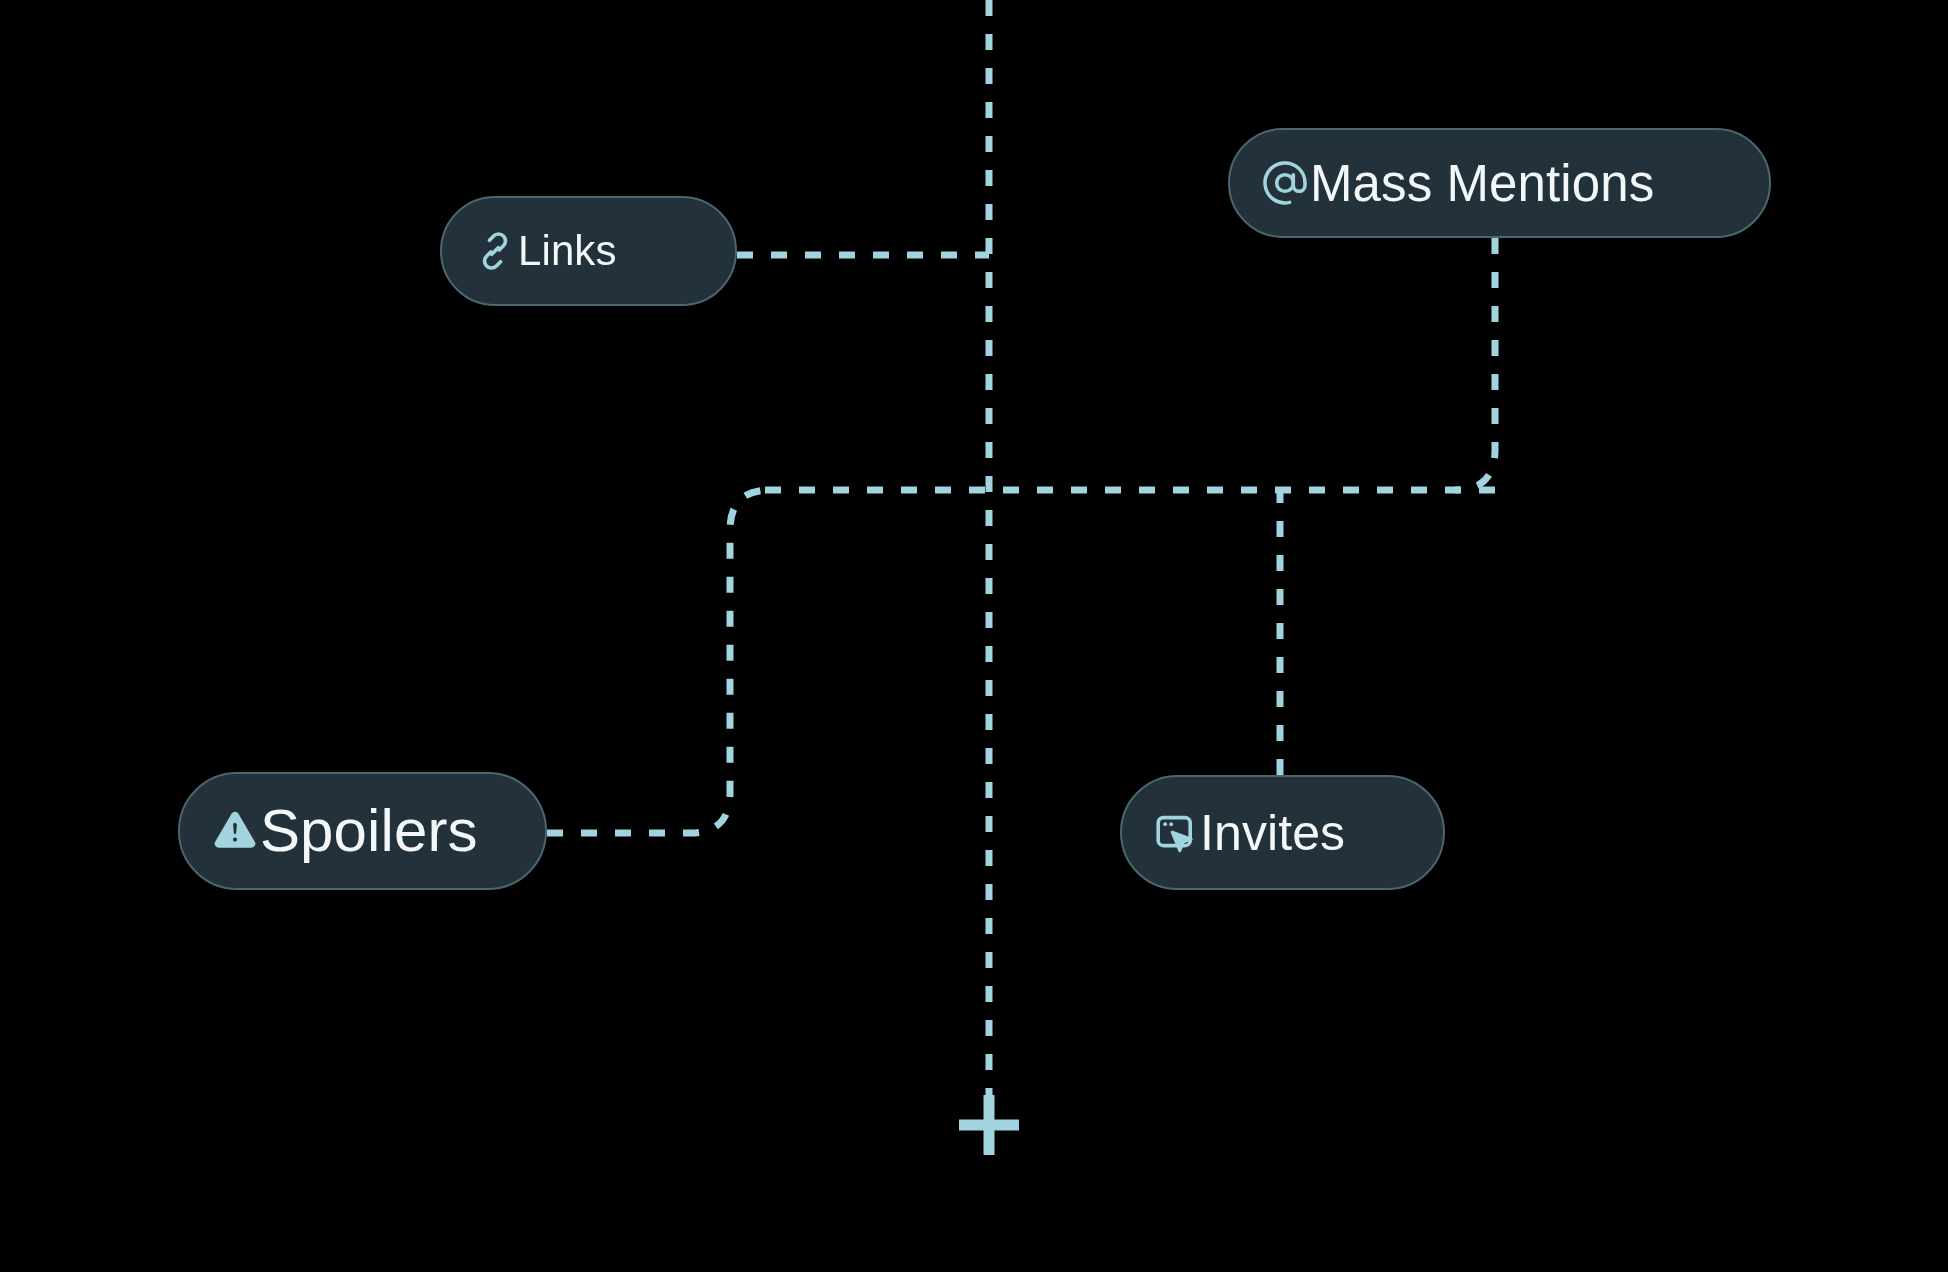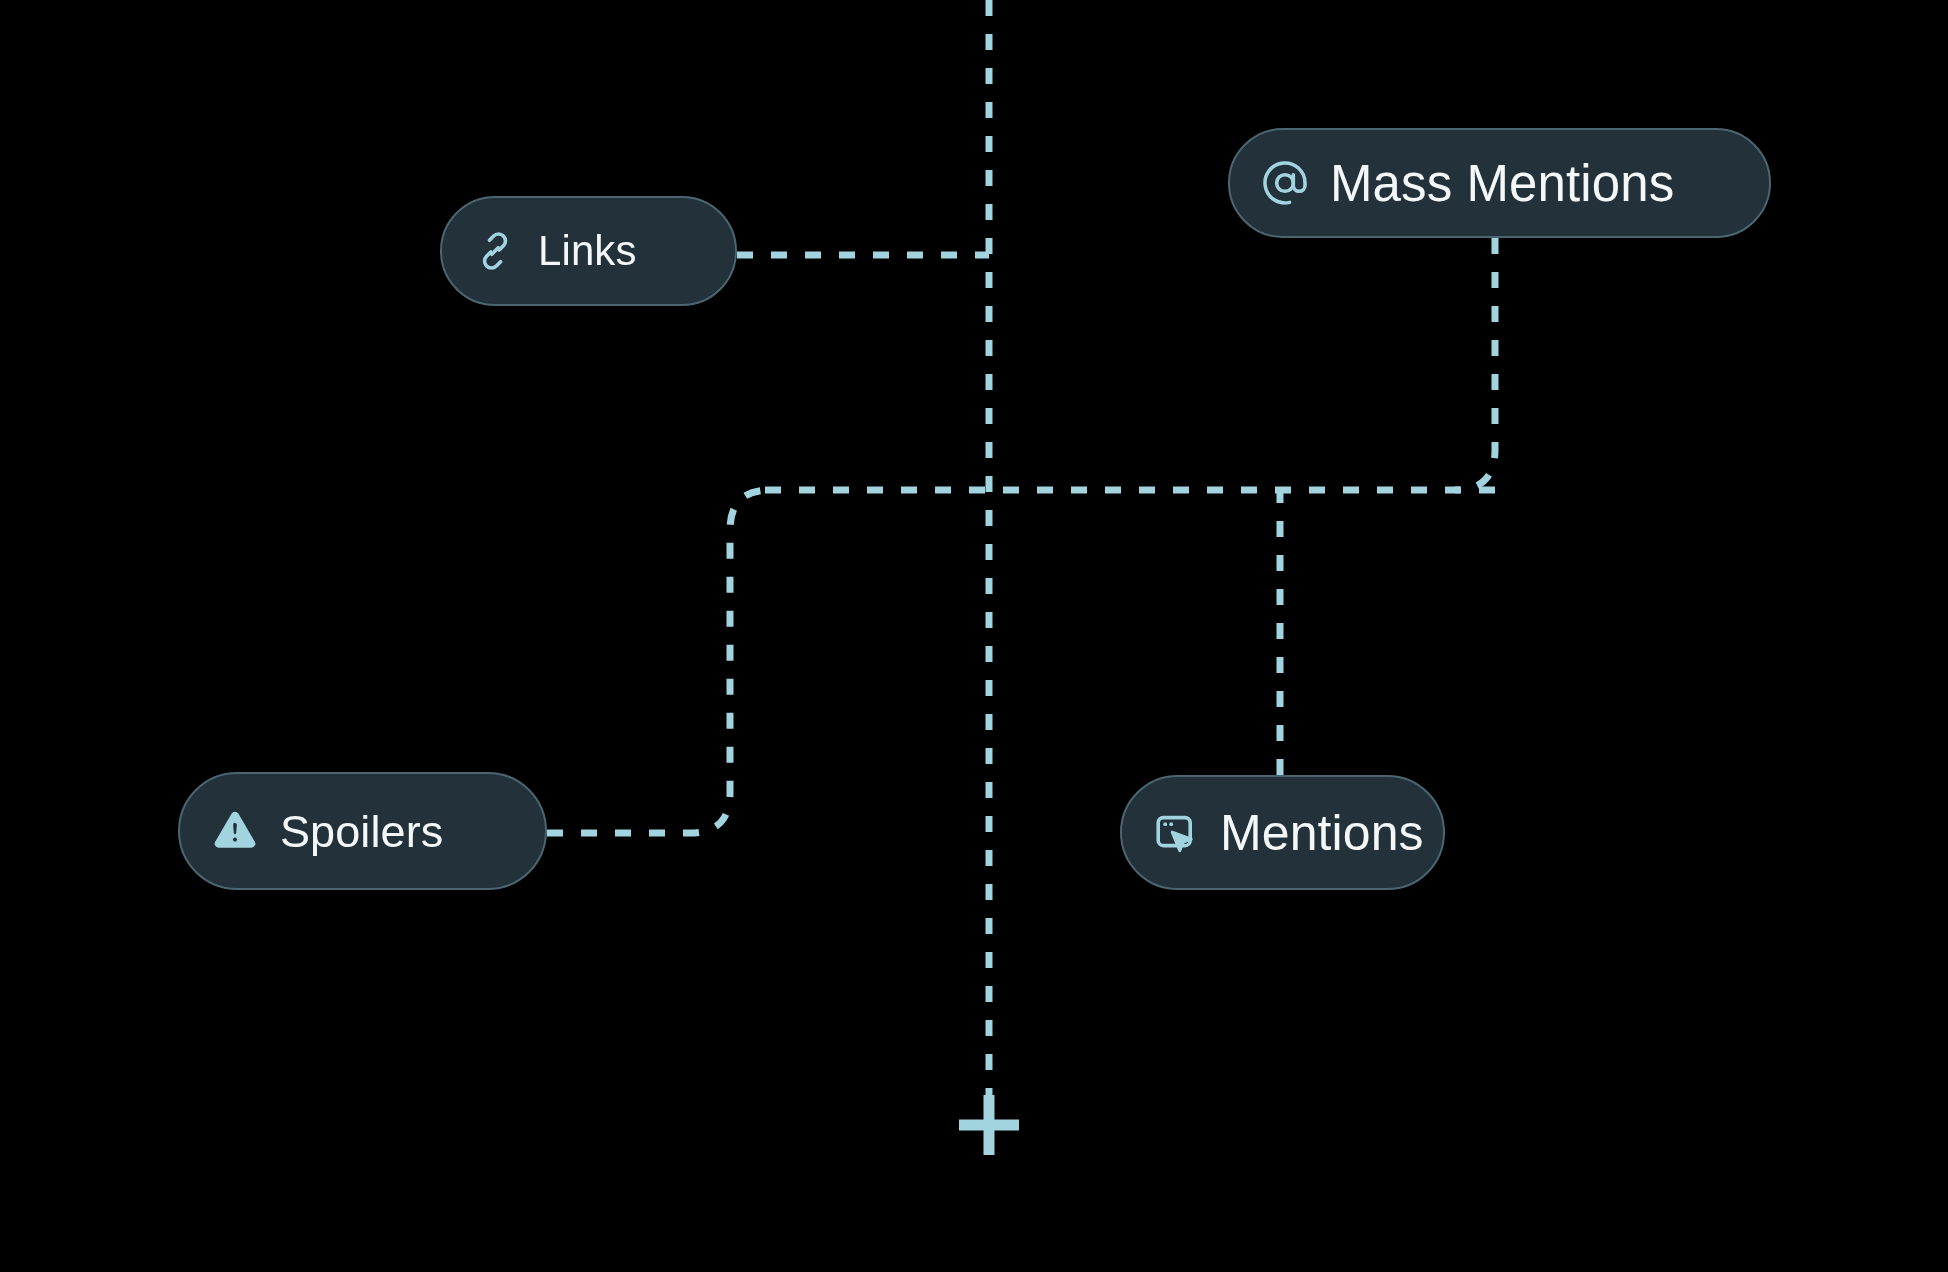--- a/index.html
+++ b/index.html
@@ -31,21 +31,20 @@
   }
   .node {
     position: absolute;
     display: flex;
     align-items: center;
     box-sizing: border-box;
     background: #22313a;
     border: 2px solid #4b6670;
     border-radius: 999px;
     padding: 0 34px 0 30px;
-    gap: 20px;
     white-space: nowrap;
     cursor: pointer;
   }
   .node .glyph {
     flex: 0 0 auto;
     display: flex;
     align-items: center;
     justify-content: center;
     color: #a2d4df;
   }
@@ -60,21 +59,21 @@
     font-weight: 400;
   }
 
   
   #node-links      { left: 440px;  top: 196px; width: 297px; height: 110px; }
   #node-mentions   { left: 1228px; top: 128px; width: 543px; height: 110px; }
   #node-spoilers   { left: 178px;  top: 772px; width: 369px; height: 118px; }
   #node-invites    { left: 1120px; top: 775px; width: 325px; height: 115px; }
 
   #node-mentions .node-label { font-size: 51px; }
-  #node-spoilers .node-label { font-size: 45px; }
+  #node-spoilers .node-label { font-size: 60px; }
   #node-invites  .node-label { font-size: 50px; }
 </style>
 </head>
 <body>
 
 <div id="canvas">
 
   <svg id="edges" viewBox="0 0 1948 1272" width="1948" height="1272" xmlns="http://www.w3.org/2000/svg" aria-hidden="true">
     <g fill="none" stroke="#a2d4df" stroke-width="7" stroke-linecap="butt" stroke-dasharray="16 18">
 
@@ -129,16 +128,16 @@
 
   <div class="node" id="node-invites">
     <span class="glyph">
       <svg width="48" height="48" viewBox="0 0 24 24" fill="none" stroke="currentColor" stroke-width="1.8" stroke-linecap="round" stroke-linejoin="round">
         <rect x="3.1" y="4.3" width="16" height="14" rx="2.6"></rect>
         <circle cx="6.6" cy="7.6" r="0.95" fill="currentColor" stroke="none"></circle>
         <circle cx="9.6" cy="7.6" r="0.95" fill="currentColor" stroke="none"></circle>
         <path fill="currentColor" stroke="currentColor" stroke-width="1.5" stroke-linejoin="round" d="M10.1 11.6 19.6 15.1l-4.1 1.5-1.6 4.3-3.8-9.3Z"></path>
       </svg>
     </span>
-    <span class="node-label">Mentions</span>
+    <span class="node-label">Invites</span>
   </div>
 
 </div>
 
 </body></html>

